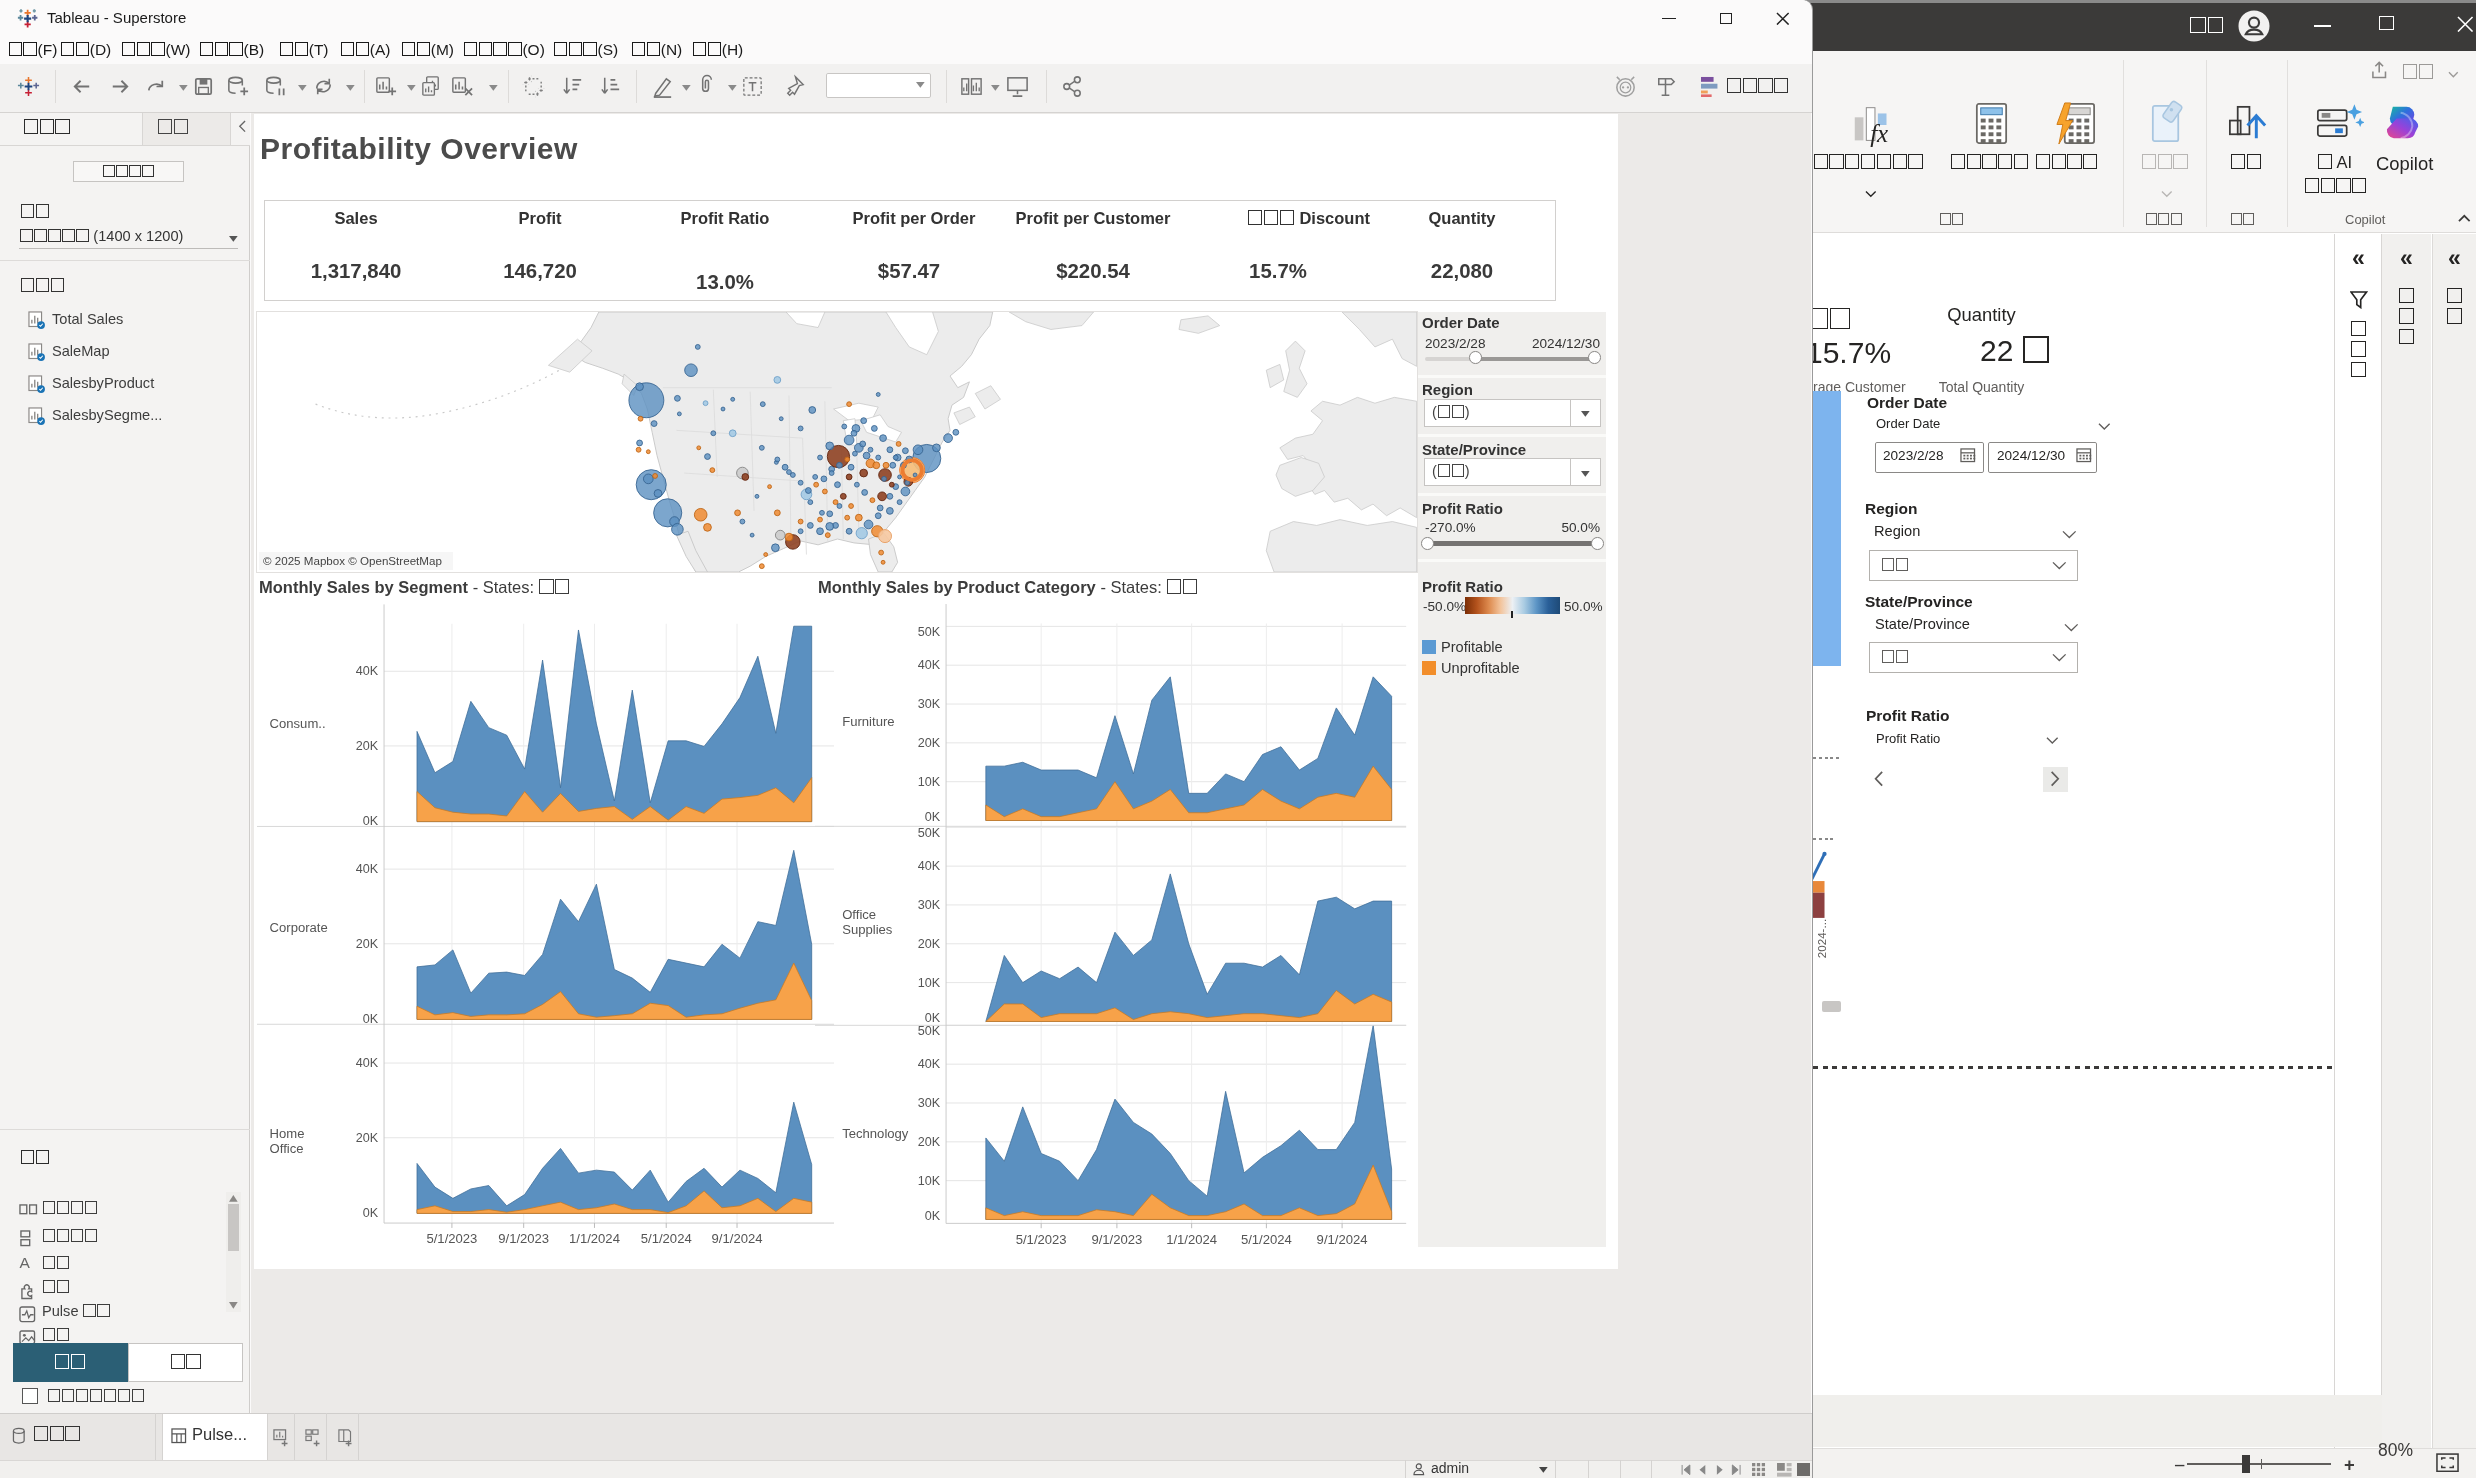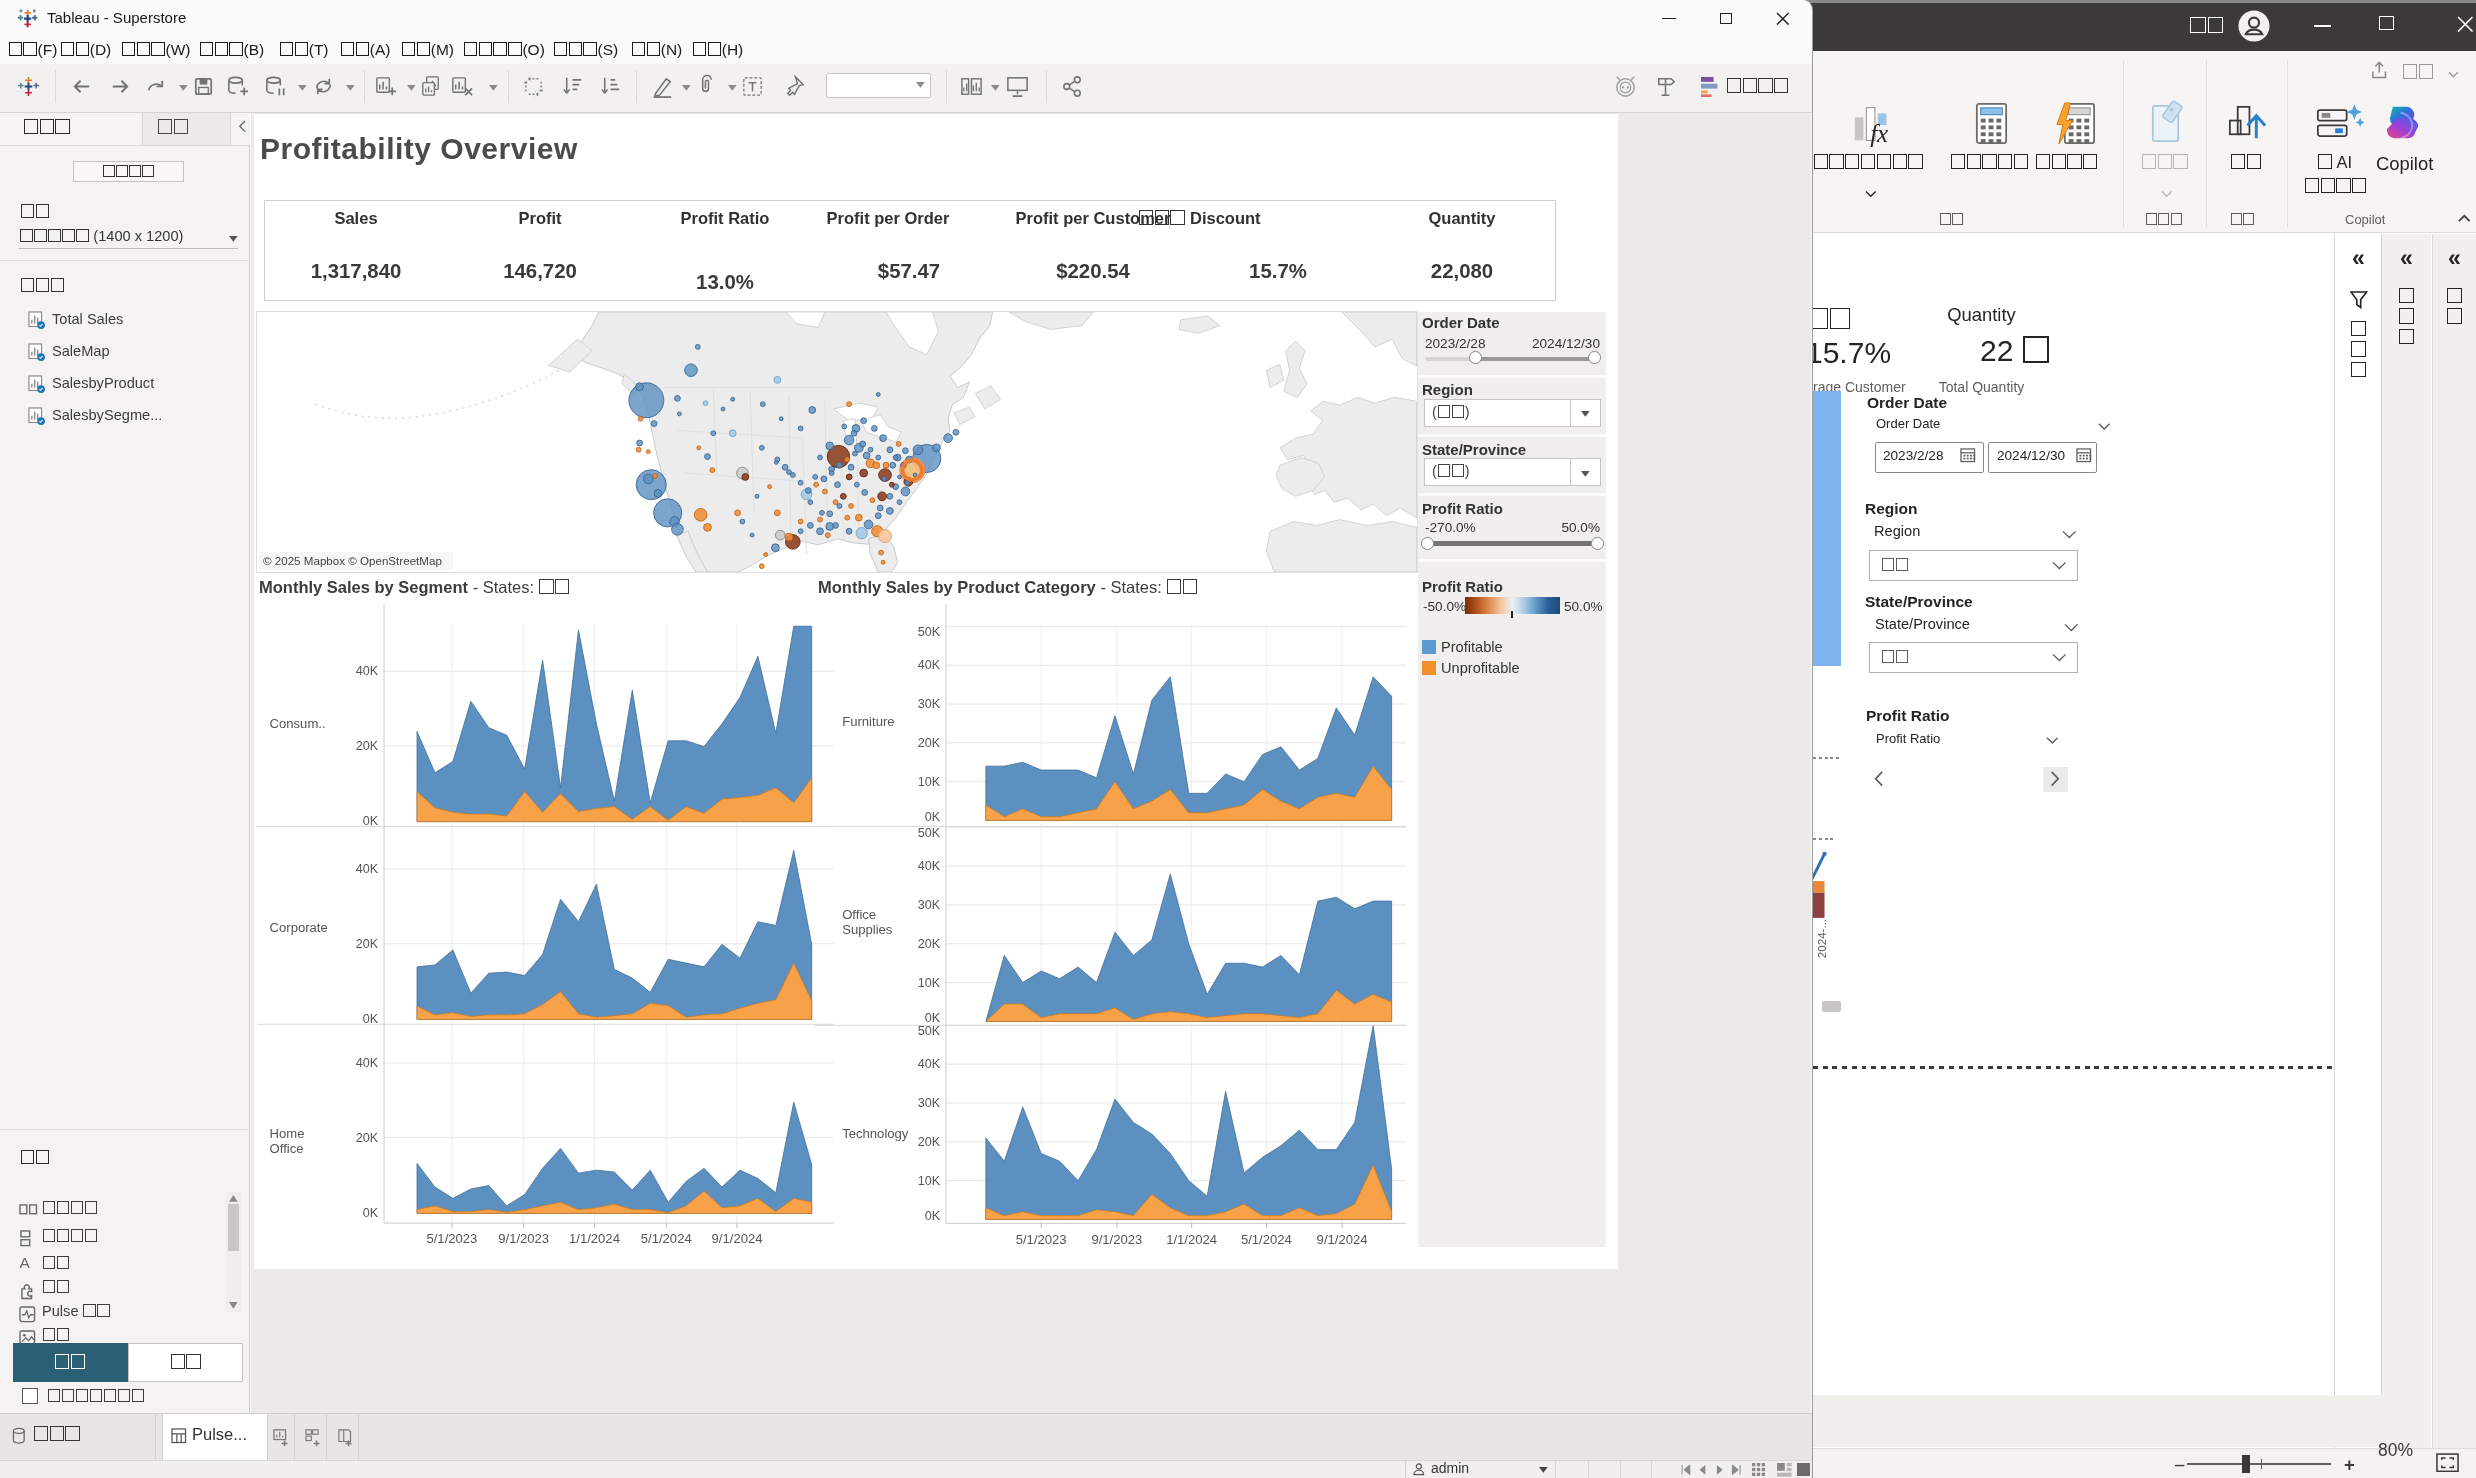--- a/index.html
+++ b/index.html
@@ -527,25 +527,25 @@
       <div class="a" style="left:251px;top:113px;width:1560px;height:1300px;background:#eceae8"></div>
       <div class="a" style="left:254px;top:114px;width:1364px;height:1155px;background:#fff"></div>
       <div class="a" style="left:260px;top:132px;font-size:30px;font-weight:bold;color:#4b4b4b;letter-spacing:0.5px">Profitability Overview</div>
       <div class="a" style="left:264px;top:200px;width:1292px;height:101px;border:1px solid #d2d0ce;background:#fff"></div>
       <div class="a" style="left:264px;top:209px;width:184px;text-align:center;font-size:16.5px;font-weight:bold;color:#323232;white-space:nowrap">Sales</div>
       <div class="a" style="left:264px;top:260px;width:184px;text-align:center;font-size:20.4px;font-weight:bold;color:#3a3a3a">1,317,840</div>
       <div class="a" style="left:448px;top:209px;width:184px;text-align:center;font-size:16.5px;font-weight:bold;color:#323232;white-space:nowrap">Profit</div>
       <div class="a" style="left:448px;top:260px;width:184px;text-align:center;font-size:20.4px;font-weight:bold;color:#3a3a3a">146,720</div>
       <div class="a" style="left:633px;top:209px;width:184px;text-align:center;font-size:16.5px;font-weight:bold;color:#323232;white-space:nowrap">Profit Ratio</div>
       <div class="a" style="left:633px;top:271px;width:184px;text-align:center;font-size:20.4px;font-weight:bold;color:#3a3a3a">13.0%</div>
-      <div class="a" style="left:796px;top:209px;width:184px;text-align:center;font-size:16.5px;font-weight:bold;color:#323232;white-space:nowrap">Profit per Order</div>
+      <div class="a" style="left:822px;top:209px;width:184px;text-align:center;font-size:16.5px;font-weight:bold;color:#323232;white-space:nowrap">Profit per Order</div>
       <div class="a" style="left:817px;top:260px;width:184px;text-align:center;font-size:20.4px;font-weight:bold;color:#3a3a3a">$57.47</div>
       <div class="a" style="left:1001px;top:209px;width:184px;text-align:center;font-size:16.5px;font-weight:bold;color:#323232;white-space:nowrap">Profit per Customer</div>
       <div class="a" style="left:1001px;top:260px;width:184px;text-align:center;font-size:20.4px;font-weight:bold;color:#3a3a3a">$220.54</div>
-      <div class="a" style="left:1138px;top:209px;width:184px;text-align:left;font-size:16.5px;font-weight:bold;color:#323232;white-space:nowrap"><i class="c"></i><i class="c"></i><i class="c"></i> Discount</div>
+      <div class="a" style="left:1186px;top:209px;width:184px;text-align:right;font-size:16.5px;font-weight:bold;color:#323232;white-space:nowrap"><i class="c"></i><i class="c"></i><i class="c"></i> Discount</div>
       <div class="a" style="left:1186px;top:260px;width:184px;text-align:center;font-size:20.4px;font-weight:bold;color:#3a3a3a">15.7%</div>
       <div class="a" style="left:1370px;top:209px;width:184px;text-align:center;font-size:16.5px;font-weight:bold;color:#323232;white-space:nowrap">Quantity</div>
       <div class="a" style="left:1370px;top:260px;width:184px;text-align:center;font-size:20.4px;font-weight:bold;color:#3a3a3a">22,080</div>
       <div class="a" style="left:257px;top:312px;width:1160px;height:260px;background:#fff;outline:1px solid #e2e0de"></div>
       <svg width="1160" height="260" style="position:absolute;left:257px;top:312px" viewBox="0 0 1195 268">
         <path d="M352,0 L758,0 L755,14 L744,28 L736,44 L726,56 L714,66 L722,78 L734,72 L728,88 L716,96 L712,110 L714,122 L706,134 L700,146 L694,158 L688,170 L678,184 L668,198 L658,212 L648,224 L636,240 L615,238 L598,234 L578,240 L560,236 L542,244 L524,252 L508,262 L496,268 L452,268 L444,252 L436,234 L430,212 L424,192 L418,170 L412,148 L407,124 L402,100 L396,84 L386,72 L372,64 L356,58 L338,52 L322,42 L334,30 L344,16 Z" fill="#ececec" stroke="#c9c9c9" stroke-width="1"></path>
         <path d="M648,0 L696,0 L702,20 L690,44 L672,36 L658,16 Z" fill="#fff" stroke="#c9c9c9" stroke-width="0.8"></path>
         <path d="M545,0 L585,0 L578,16 L556,12 Z" fill="#fff" stroke="#c9c9c9" stroke-width="0.8"></path>
         <path d="M432,230 L442,252 L452,268 L464,268 L452,246 L444,226 Z" fill="#ececec" stroke="#c9c9c9" stroke-width="1"></path>
         <path d="M630,234 L646,228 L656,242 L660,258 L654,268 L640,268 L632,250 Z" fill="#ececec" stroke="#c9c9c9" stroke-width="1"></path>

